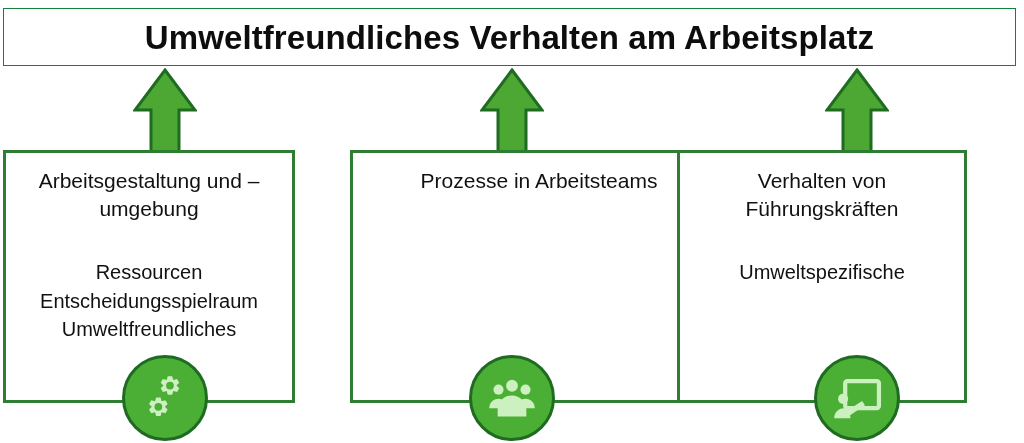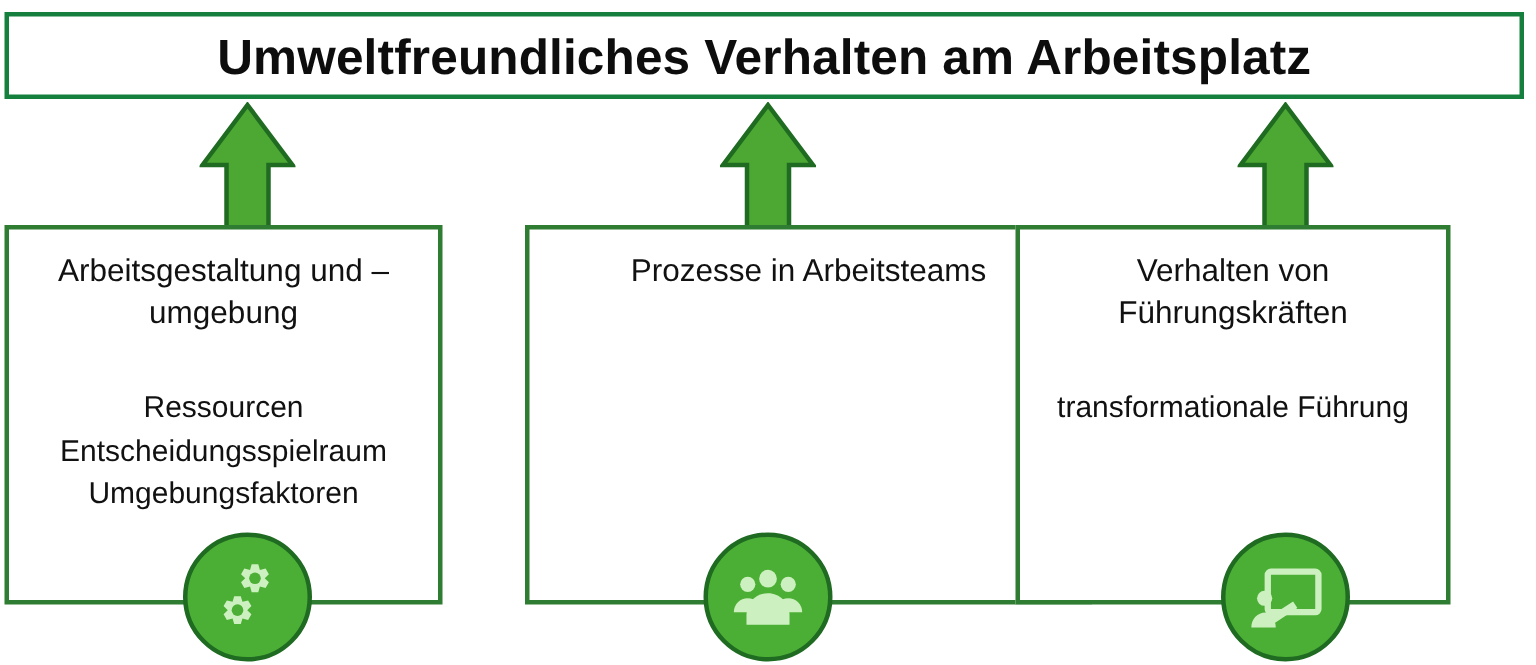--- a/index.html
+++ b/index.html
@@ -21,21 +21,21 @@
   }
 
   
   .title-box {
     position: absolute;
     left: 3px;
     top: 8px;
     width: 1013px;
     height: 58px;
     box-sizing: border-box;
-    border: 3px solid #15803d;
+    border: 1px solid #15803d;
     background: #ffffff;
     display: flex;
     align-items: center;
     justify-content: center;
   }
   .title-text {
     font-size: 33px;
     font-weight: 700;
     letter-spacing: 0.1px;
     color: #0d0d0d;
@@ -136,36 +136,36 @@
       <polygon points="32,2 62,42 46,42 46,84 18,84 18,42 2,42" fill="#4ca832" stroke="#1f6b22" stroke-width="3" stroke-linejoin="miter"></polygon>
     </svg>
   </div>
 
   <div class="col-box" style="left:3px; width:292px;">
     <div class="col-inner">
       <p class="col-heading">Arbeitsgestaltung und –umgebung</p>
       <ul class="col-items">
         <li>Ressourcen</li>
         <li>Entscheidungsspielraum</li>
-        <li>Umgebungsfaktoren</li>
+        <li>Umweltfreundliches</li>
       </ul>
     </div>
   </div>
 
   <div class="col-box" style="left:350px; width:378px;padding-left:16px;">
     <div class="col-inner">
       <p class="col-heading">Prozesse in Arbeitsteams</p>
     </div>
   </div>
 
   <div class="col-box" style="left:677px; width:290px;">
     <div class="col-inner">
       <p class="col-heading">Verhalten von Führungskräften</p>
       <ul class="col-items">
-        <li>transformationale Führung</li>
+        <li>Umweltspezifische</li>
       </ul>
     </div>
   </div>
 
   <div class="icon-badge" style="left:122px; top:355px;">
     <svg viewBox="0 0 64 64" aria-hidden="true">
       <g class="icon-glyph" fill="#cdf0c0">
         <path d="M40.5 6.2l1.3 4.4 4.5-1.1 2.6 4.5-3.3 3.2 3.3 3.2-2.6 4.5-4.5-1.1-1.3 4.4h-5.2l-1.3-4.4-4.5 1.1-2.6-4.5 3.3-3.2-3.3-3.2 2.6-4.5 4.5 1.1 1.3-4.4z"></path>
         <circle cx="37.9" cy="17.2" r="4.6" fill="#4caf35"></circle>
         <path d="M26.7 31.4l1.3 4.4 4.5-1.1 2.6 4.5-3.3 3.2 3.3 3.2-2.6 4.5-4.5-1.1-1.3 4.4h-5.2l-1.3-4.4-4.5 1.1-2.6-4.5 3.3-3.2-3.3-3.2 2.6-4.5 4.5 1.1 1.3-4.4z"></path>

